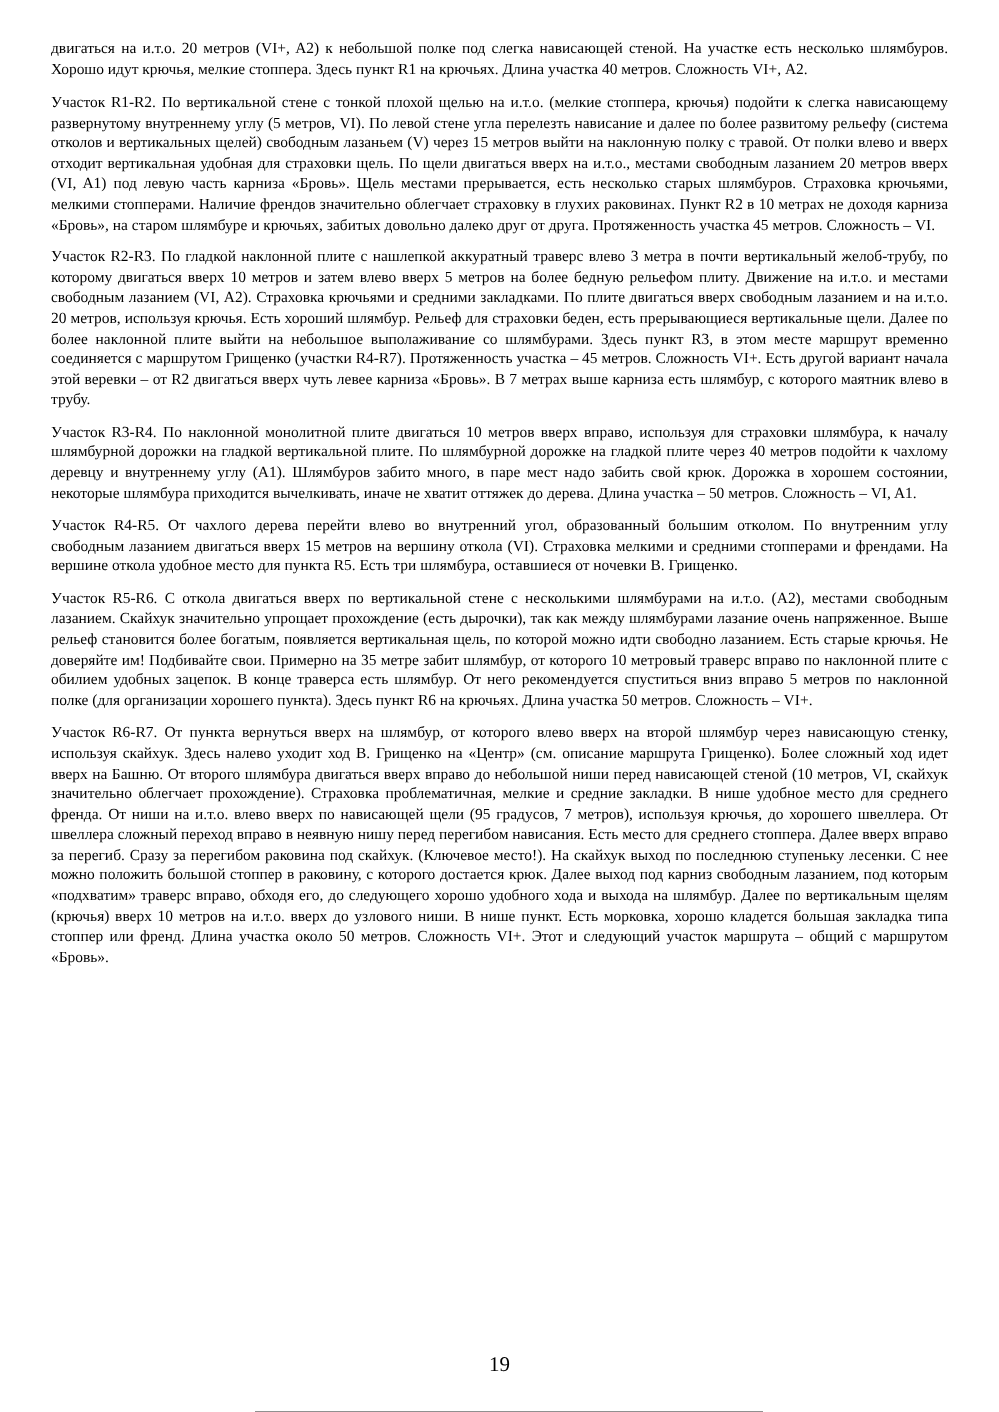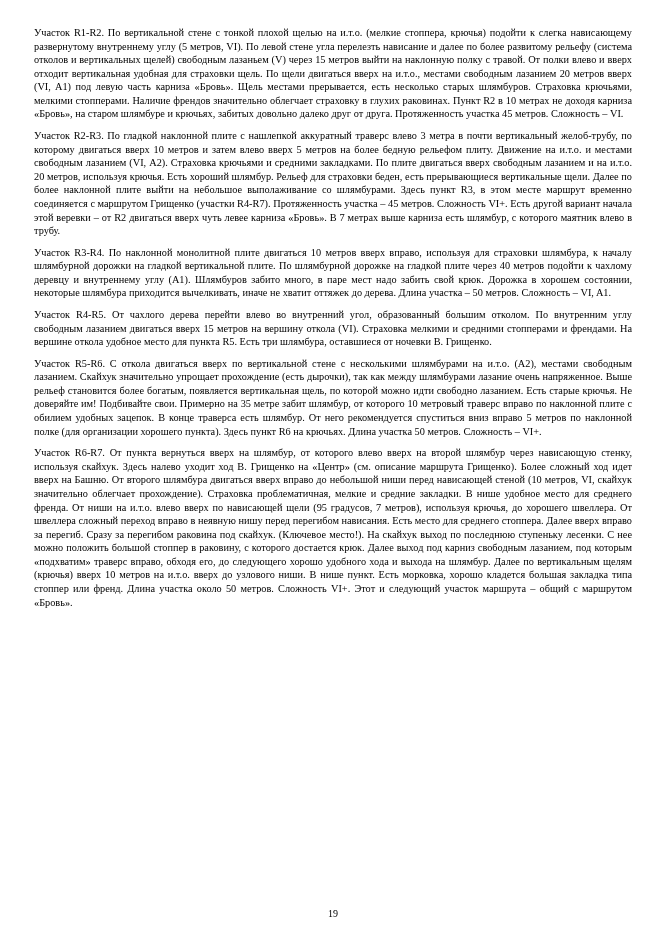--- a/index.html
+++ b/index.html
@@ -32,30 +32,31 @@
   }
   .sect-title {
     white-space: nowrap;
   }
   .page-number {
     position: absolute;
     bottom: 22px;
     left: 0;
     width: 100%;
     text-align: center;
-    font-size: 10px;
+    font-size: 14px;
     font-family: "Liberation Serif", "DejaVu Serif", serif;
   }
 </style>
 </head>
 <body>
 
 <div class="page">
   <div class="doc-body">
 
+    <p class="para lead"><span>двигаться на и.т.о. 20 метров (VI+, A2) к небольшой полке под слегка нависающей стеной. На участке есть несколько шлямбуров. Хорошо идут крючья, мелкие стоппера. Здесь пункт R1 на крючьях. Длина участка 40 метров. Сложность VI+, А2.</span></p>
 
     <p class="para"><span class="sect-title">Участок R1-R2.</span><span> По вертикальной стене с тонкой плохой щелью на и.т.о. (мелкие стоппера, крючья) подойти к слегка нависающему развернутому внутреннему углу (5 метров, VI). По левой стене угла перелезть нависание и далее по более развитому рельефу (система отколов и вертикальных щелей) свободным лазаньем (V) через 15 метров выйти на наклонную полку с травой. От полки влево и вверх отходит вертикальная удобная для страховки щель. По щели двигаться вверх на и.т.о., местами свободным лазанием 20 метров вверх (VI, A1) под левую часть карниза «Бровь». Щель местами прерывается, есть несколько старых шлямбуров. Страховка крючьями, мелкими стопперами. Наличие френдов значительно облегчает страховку в глухих раковинах. Пункт R2 в 10 метрах не доходя карниза «Бровь», на старом шлямбуре и крючьях, забитых довольно далеко друг от друга. Протяженность участка 45 метров. Сложность – VI.</span></p>
 
     <p class="para"><span class="sect-title">Участок R2-R3.</span><span> По гладкой наклонной плите с нашлепкой аккуратный траверс влево 3 метра в почти вертикальный желоб-трубу, по которому двигаться вверх 10 метров и затем влево вверх 5 метров на более бедную рельефом плиту. Движение на и.т.о. и местами свободным лазанием (VI, А2). Страховка крючьями и средними закладками. По плите двигаться вверх свободным лазанием и на и.т.о. 20 метров, используя крючья. Есть хороший шлямбур. Рельеф для страховки беден, есть прерывающиеся вертикальные щели. Далее по более наклонной плите выйти на небольшое выполаживание со шлямбурами. Здесь пункт R3, в этом месте маршрут временно соединяется с маршрутом Грищенко (участки R4-R7). Протяженность участка – 45 метров. Сложность VI+.
 Есть другой вариант начала этой веревки – от R2 двигаться вверх чуть левее карниза «Бровь». В 7 метрах выше карниза есть шлямбур, с которого маятник влево в трубу.</span></p>
 
     <p class="para"><span class="sect-title">Участок R3-R4.</span><span> По наклонной монолитной плите двигаться 10 метров вверх вправо, используя для страховки шлямбура, к началу шлямбурной дорожки на гладкой вертикальной плите. По шлямбурной дорожке на гладкой плите через 40 метров подойти к чахлому деревцу и внутреннему углу (А1). Шлямбуров забито много, в паре мест надо забить свой крюк. Дорожка в хорошем состоянии, некоторые шлямбура приходится вычелкивать, иначе не хватит оттяжек до дерева. Длина участка – 50 метров. Сложность – VI, A1.</span></p>
 
     <p class="para"><span class="sect-title">Участок R4-R5.</span><span> От чахлого дерева перейти влево во внутренний угол, образованный большим отколом. По внутренним углу свободным лазанием двигаться вверх 15 метров на вершину откола (VI). Страховка мелкими и средними стопперами и френдами. На вершине откола удобное место для пункта R5. Есть три шлямбура, оставшиеся от ночевки В. Грищенко.</span></p>
 

